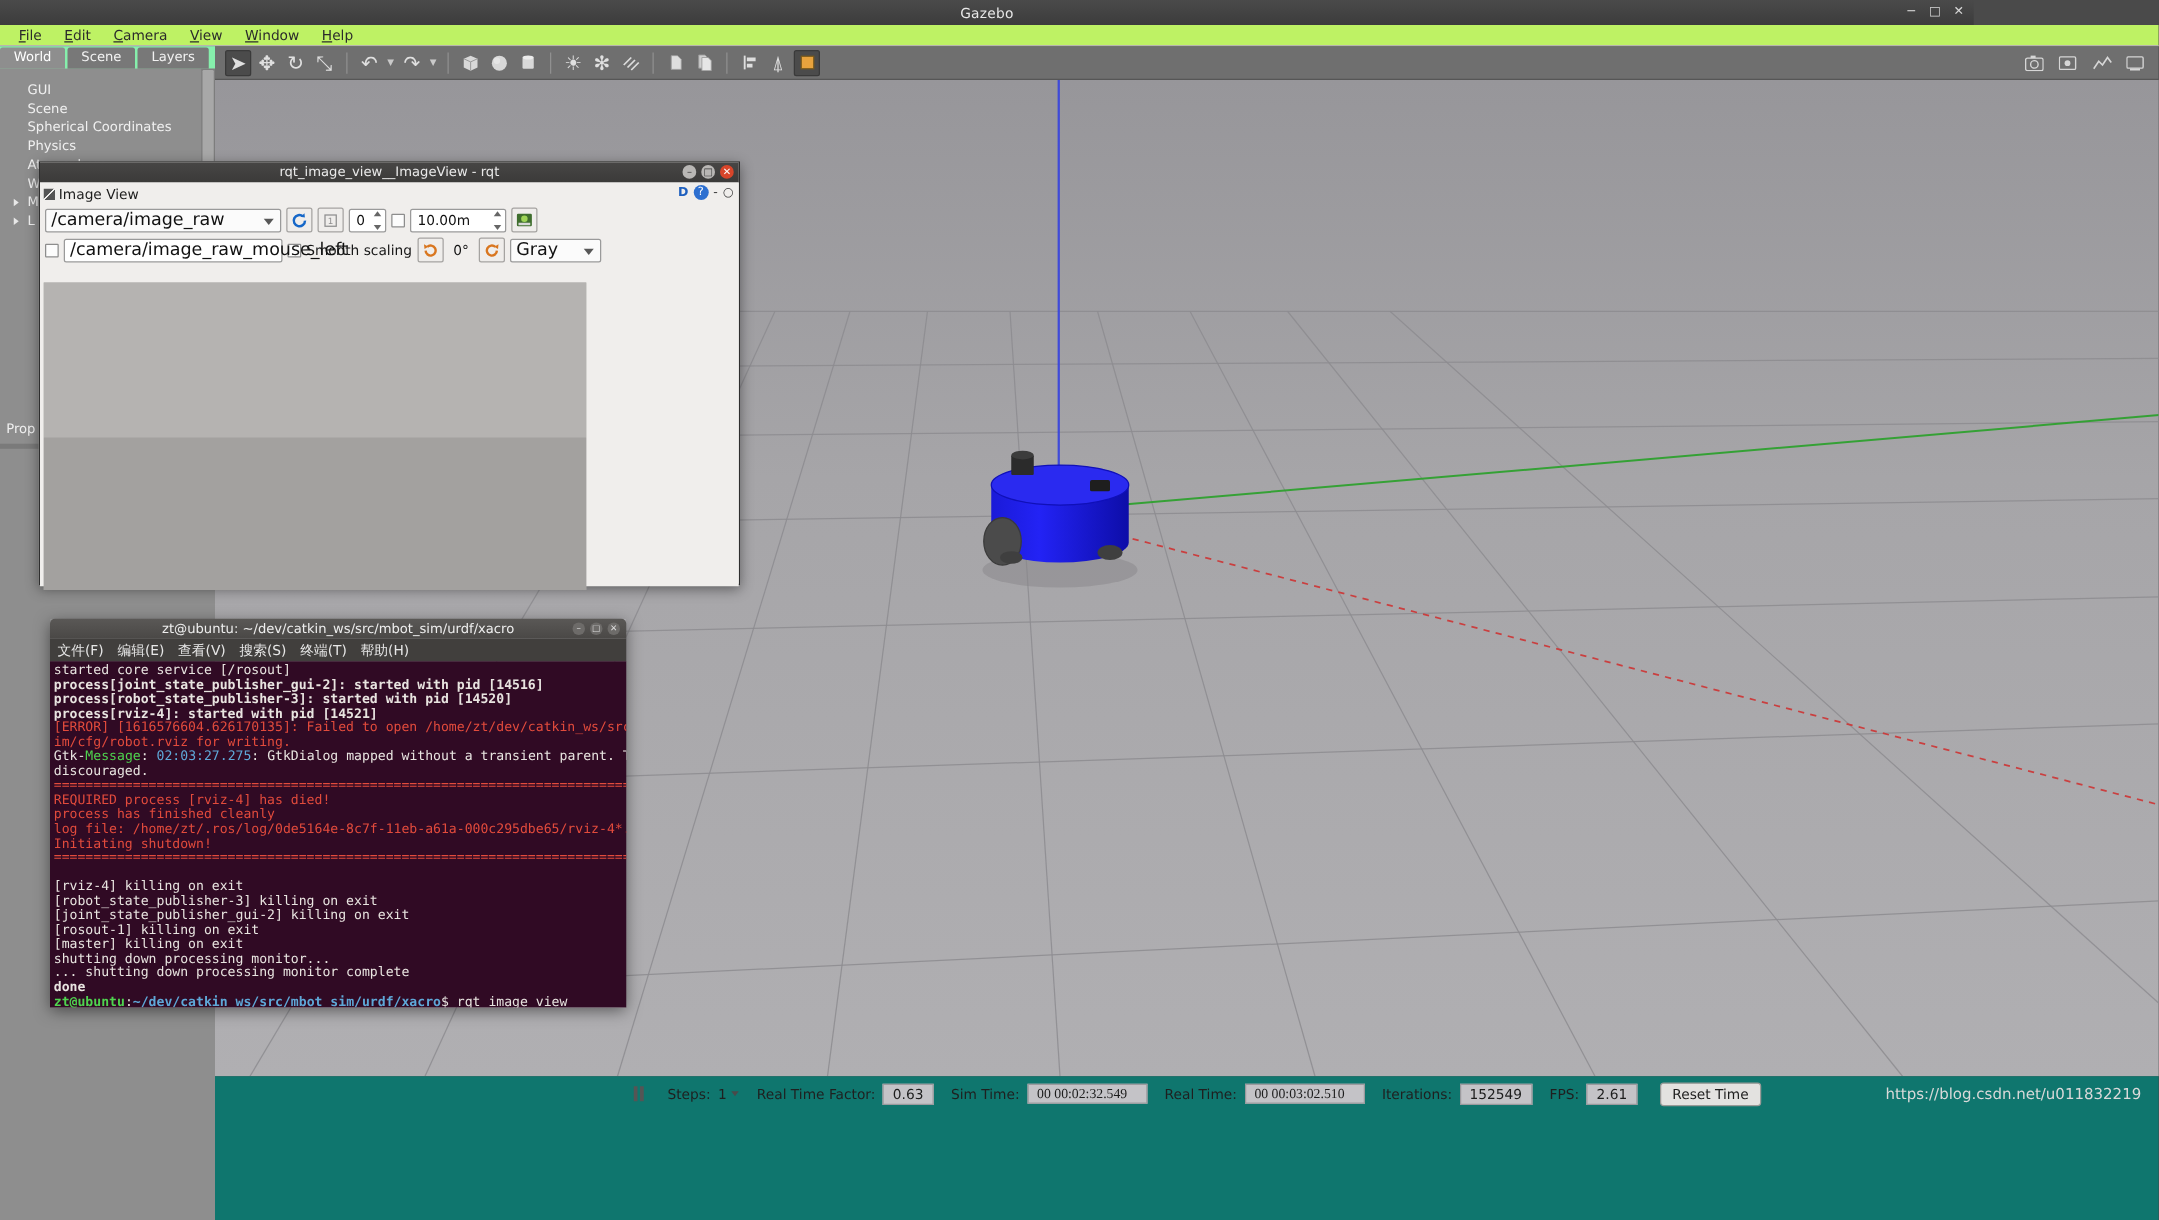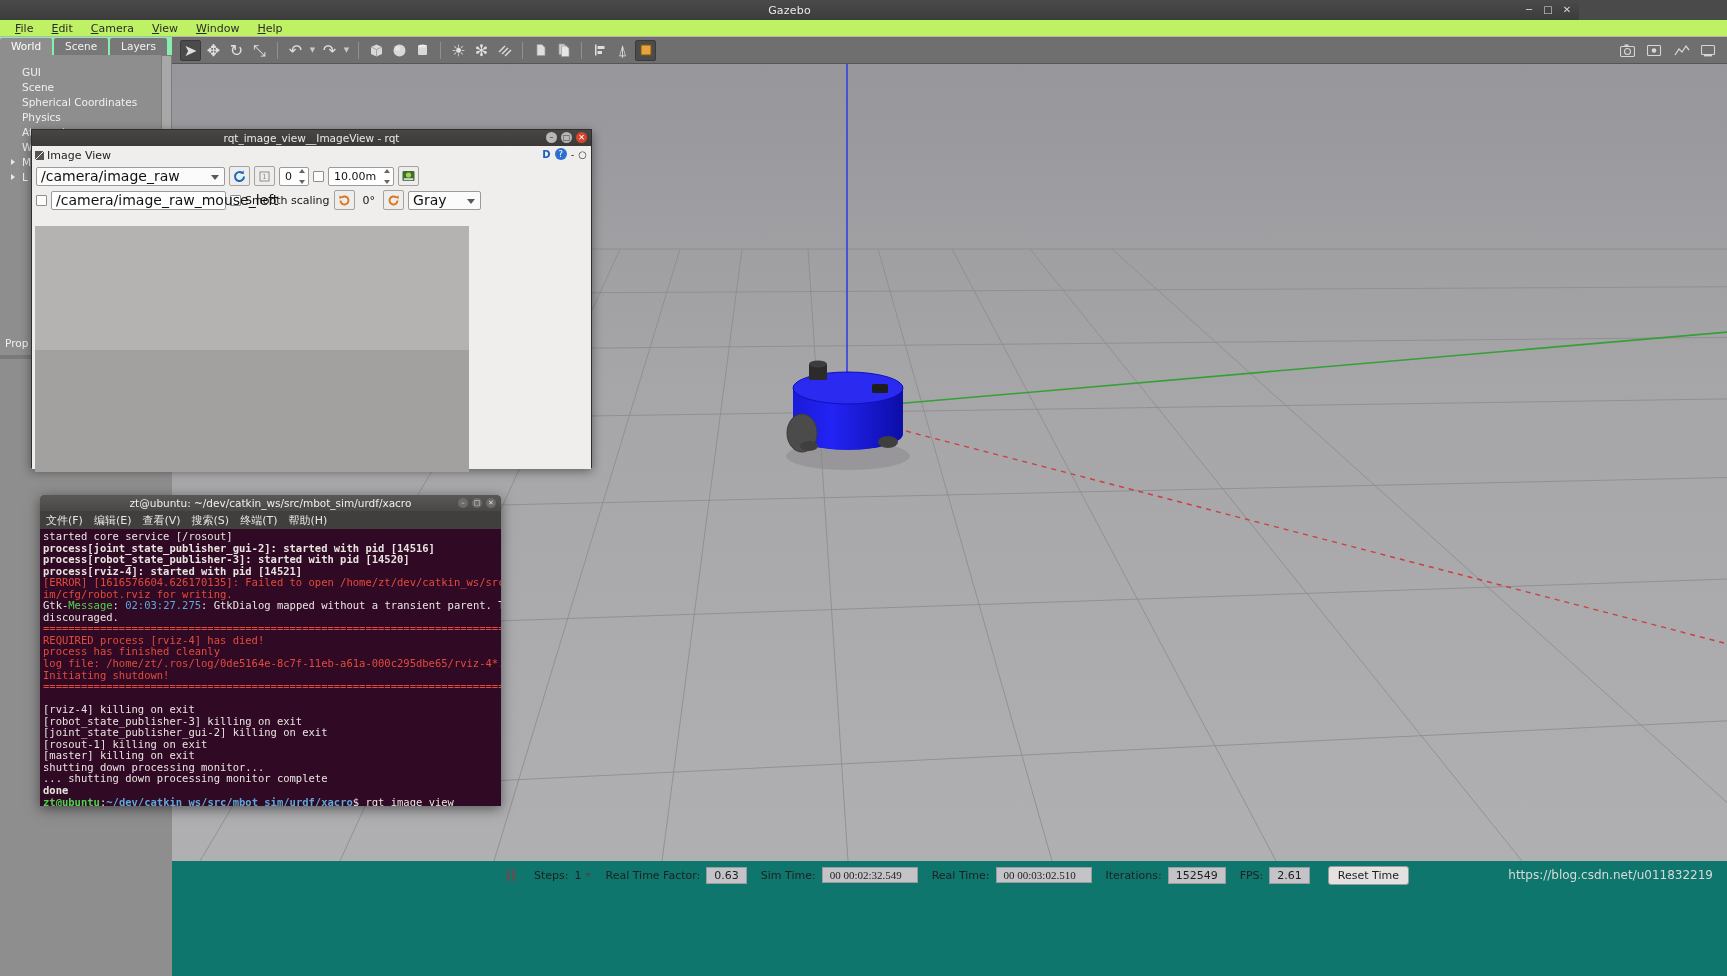--- a/index.html
+++ b/index.html
@@ -518,21 +518,21 @@
             </svg>
         </div>
         <div class="spin" style="width:30px;">
           <span>0</span>
           <span class="arrows">
               <i class="up"></i>
               <i class="dn"></i>
             </span>
         </div>
         <div class="cbx"></div>
-        <div class="spin" style="width:66px;">
+        <div class="spin" style="width:77px;">
           <span>10.00m</span>
           <span class="arrows">
               <i class="up"></i>
               <i class="dn"></i>
             </span>
         </div>
         <div class="ibtn">
           <svg width="13" height="12" viewBox="0 0 13 12">
               <rect x="0.5" y="1" width="12" height="10" rx="1" fill="#3f6e2e"></rect>
               <circle cx="6.5" cy="5" r="2.6" fill="#9ed457"></circle>

